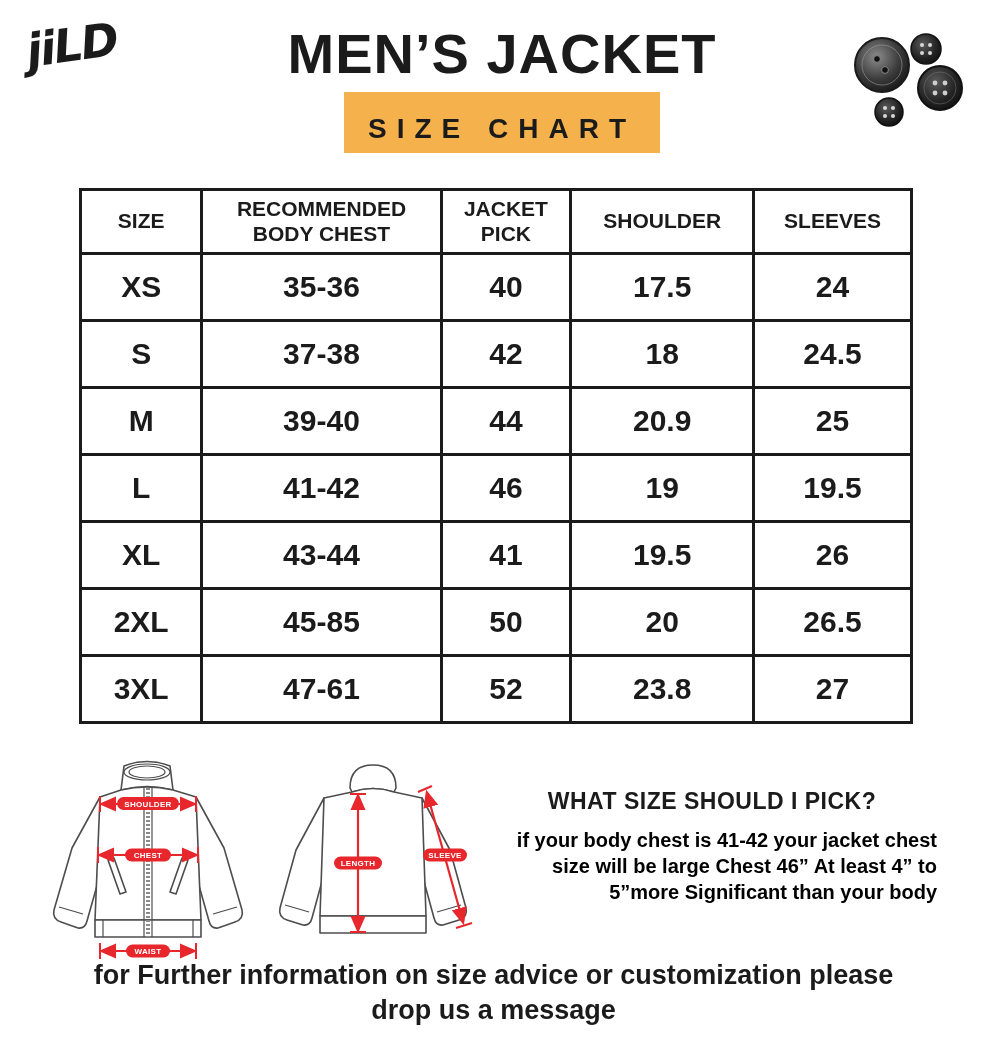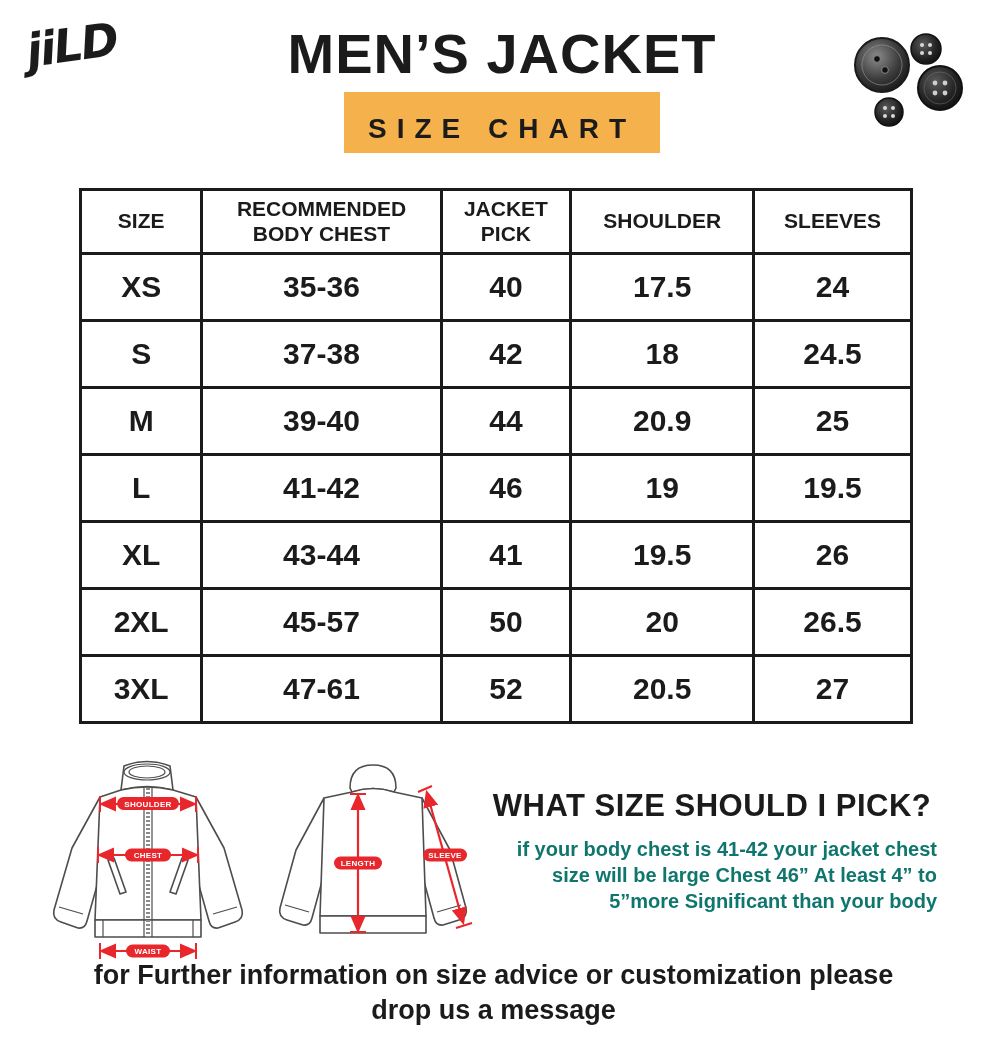--- a/index.html
+++ b/index.html
@@ -38,22 +38,22 @@
   .outline-thin{fill:none;stroke:#4d4d4d;stroke-width:1.2;}
   .zipper{stroke:#8a8a8a;stroke-width:4;stroke-dasharray:2,2;fill:none;}
   .arrow{stroke:var(--red);stroke-width:2.2;fill:none;}
   .tick{stroke:var(--red);stroke-width:2;}
   .pill{fill:var(--red);}
   .pill-text{fill:#ffffff;font-size:8px;font-weight:bold;text-anchor:middle;
     font-family:"Liberation Sans",sans-serif;letter-spacing:0.3px;}
   .ah{fill:var(--red);}
 
   .advice{position:absolute;left:487px;top:788px;width:450px;}
-  .advice-heading{font-size:31px;font-weight:bold;text-align:center;letter-spacing:0.5px;}
-  .advice-text{margin-top:12px;font-size:20px;font-weight:bold;color:#0f766e;
+  .advice-heading{font-size:23px;font-weight:bold;text-align:center;letter-spacing:0.5px;}
+  .advice-text{margin-top:12px;font-size:20px;font-weight:bold;color:#000000;
     text-align:right;line-height:1.3;}
 
   .footer-note{position:absolute;left:0;right:0;top:958px;text-align:center;}
   .footer-note p{max-width:810px;margin:0 auto;font-size:27px;font-weight:bold;line-height:1.3;}
 </style>
 </head>
 <body>
 
 <div class="page">
 
@@ -154,30 +154,30 @@
           </tr>
           <tr>
             <td>XL</td>
             <td>43-44</td>
             <td>41</td>
             <td>19.5</td>
             <td>26</td>
           </tr>
           <tr>
             <td>2XL</td>
-            <td>45-57</td>
+            <td>45-85</td>
             <td>50</td>
             <td>20</td>
             <td>26.5</td>
           </tr>
           <tr>
             <td>3XL</td>
             <td>47-61</td>
             <td>52</td>
-            <td>20.5</td>
+            <td>23.8</td>
             <td>27</td>
           </tr>
         </tbody>
     </table>
   </div>
 
   <div class="diagram front-jacket">
     <svg width="218" height="202" viewBox="0 0 218 202">
       <defs>
         <marker id="ahm" markerWidth="9" markerHeight="8" refX="6.5" refY="3.5" orient="auto-start-reverse">

